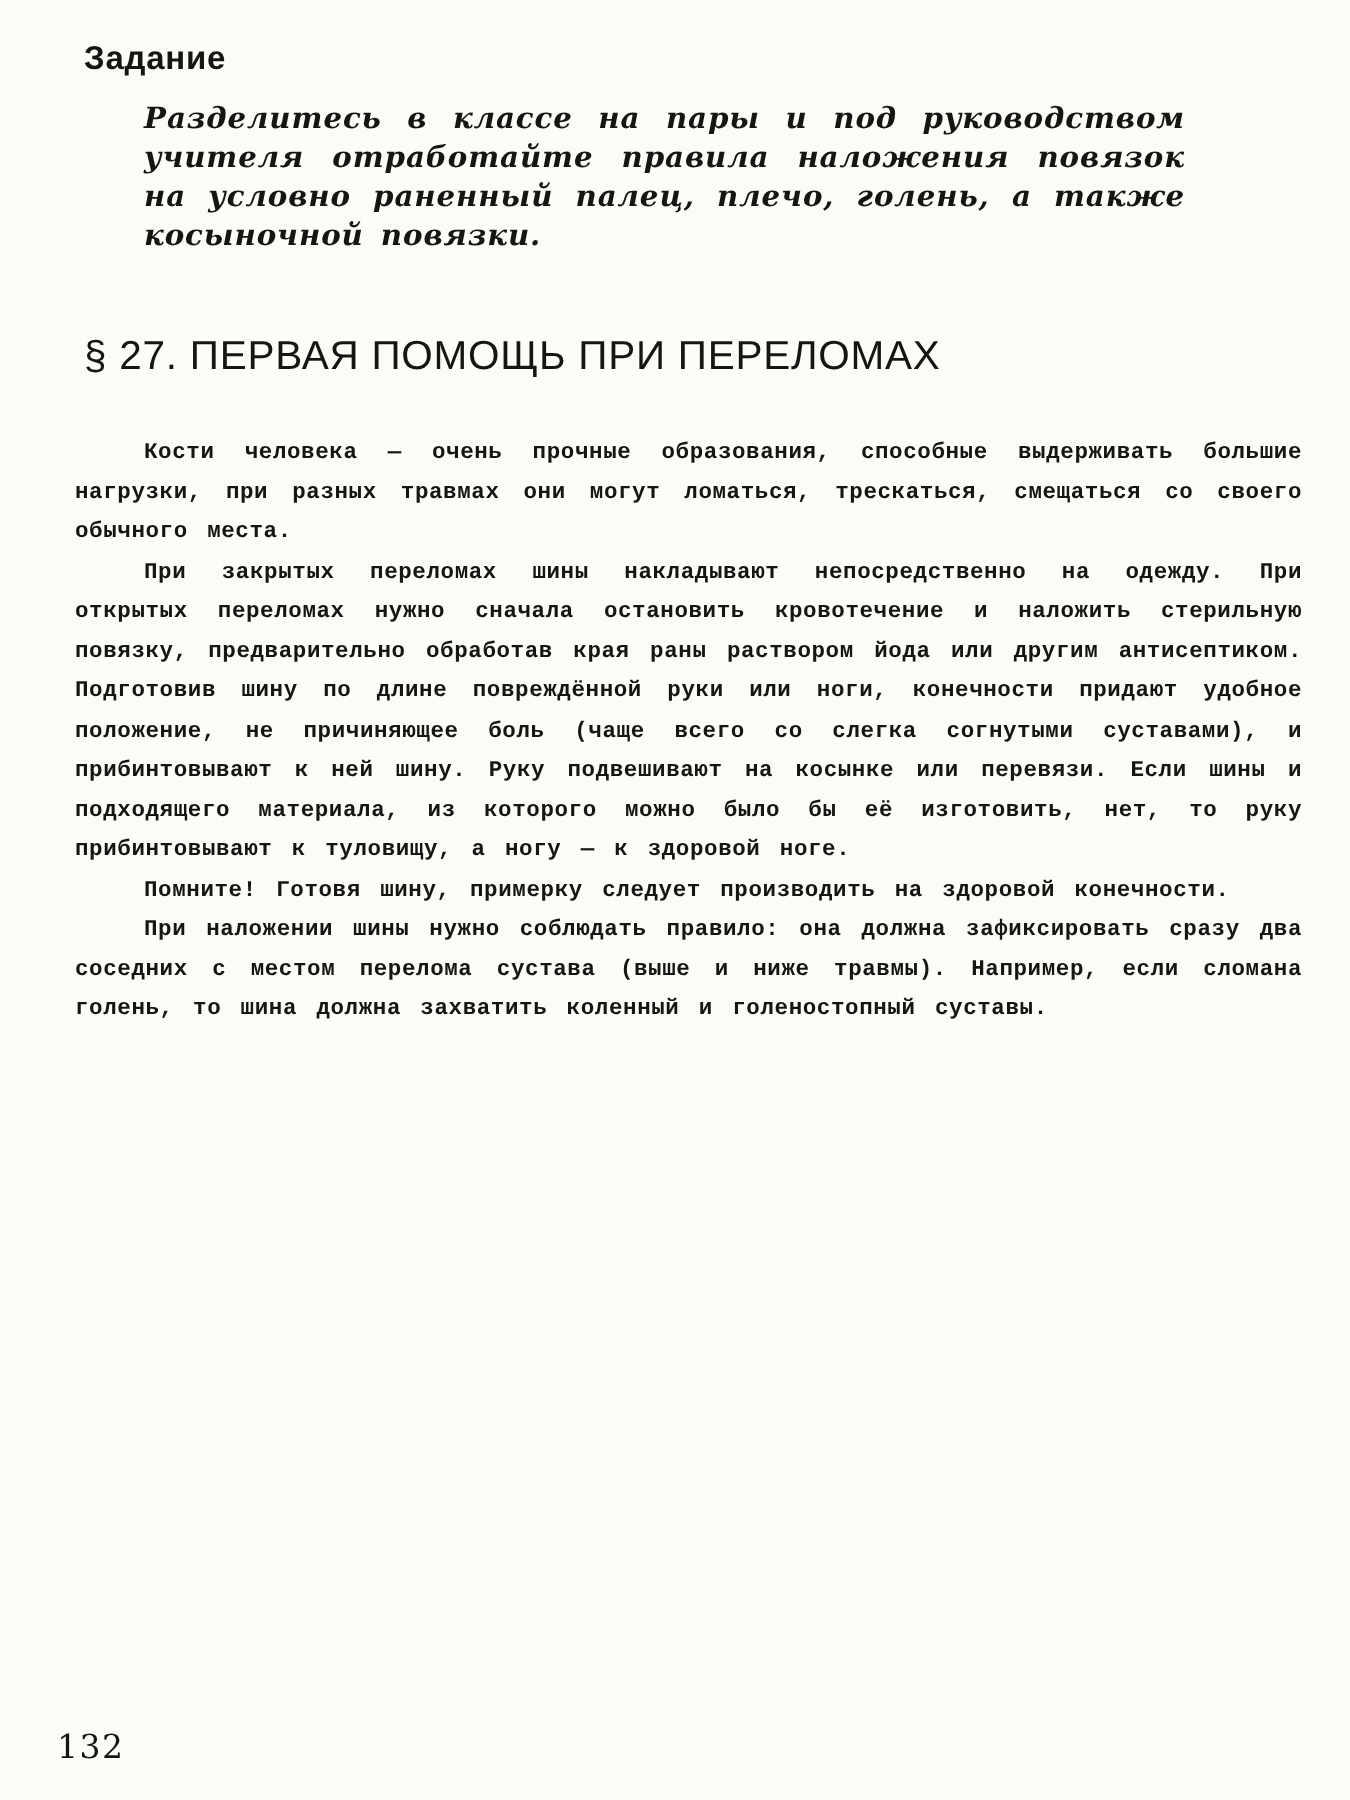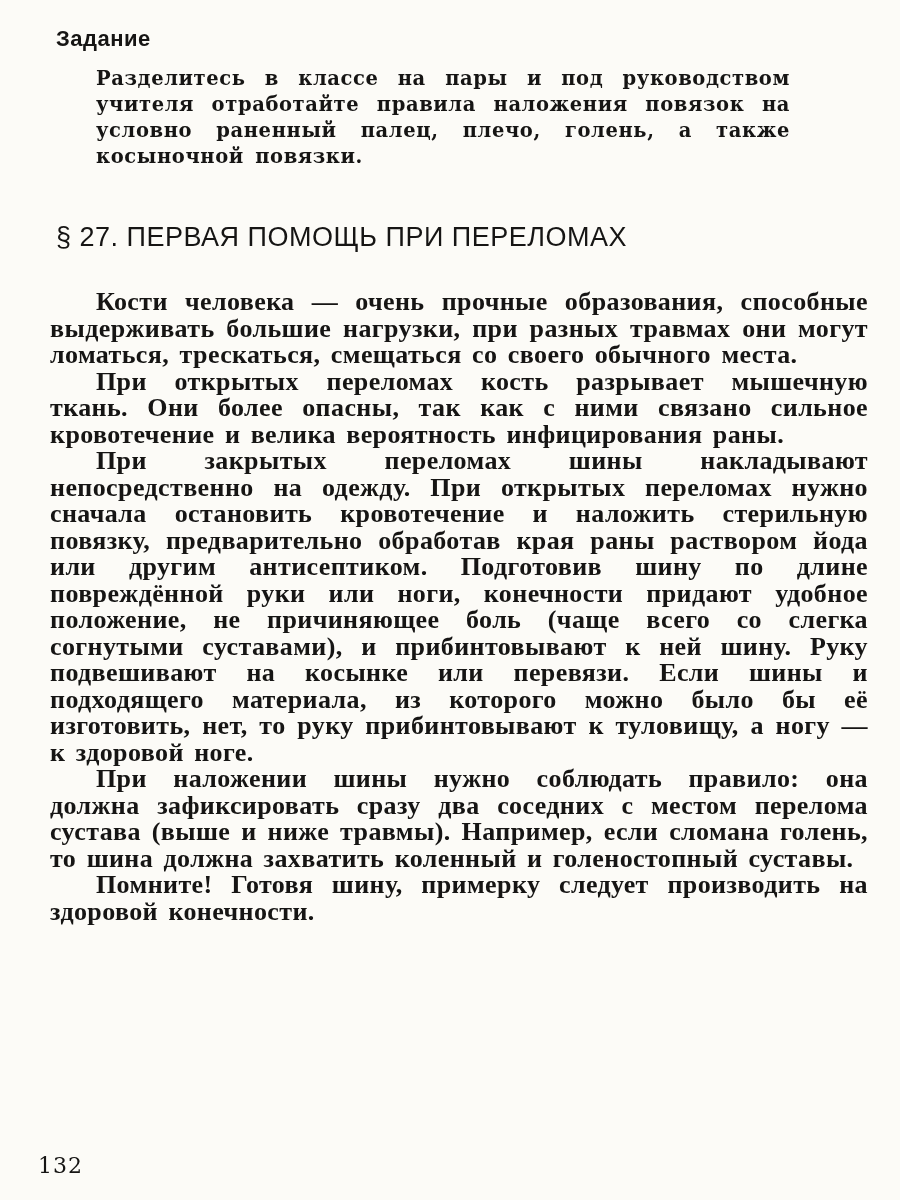--- a/index.html
+++ b/index.html
@@ -27,32 +27,33 @@
   }
   .task-text {
     font-family: "DejaVu Serif", serif;
     font-weight: 700;
     font-size: 19.5px;
     line-height: 26px;
     letter-spacing: 0.6px;
     word-spacing: 4px;
     text-align: justify;
     margin: 0 78px 0 46px;
+    font-style: italic;
   }
   .section-heading {
     font-family: "Liberation Sans", sans-serif;
     font-weight: 400;
     font-size: 27px;
     letter-spacing: 0.5px;
     margin: 52px 0 36px 6px;
   }
   .body-text p {
-    font-family: Liberation Serif, serif;
+    font-family: Liberation Mono, monospace;
     font-weight: 700;
-    font-size: 26px;
+    font-size: 15px;
     line-height: 26.5px;
     letter-spacing: 0.4px;
     word-spacing: 3.5px;
     text-align: justify;
     text-indent: 46px;
     margin: 0;
   }
   .body-text p .note-lead {
     font-weight: 700;
   }
@@ -72,21 +73,20 @@
 <div class="page">
 
   <div class="task-header">Задание</div>
 
   <div class="task-text">Разделитесь в классе на пары и под руководством учителя отработайте правила наложения повязок на условно раненный палец, плечо, голень, а также косыночной повязки.</div>
 
   <h1 class="section-heading">§ 27. ПЕРВАЯ ПОМОЩЬ ПРИ ПЕРЕЛОМАХ</h1>
 
   <div class="body-text">
     <p>Кости человека — очень прочные образования, способные выдерживать большие нагрузки, при разных травмах они могут ломаться, трескаться, смещаться со своего обычного места.</p>
-    <p>При открытых переломах кость разрывает мышечную ткань. Они более опасны, так как с ними связано сильное кровотечение и велика вероятность инфицирования раны.</p>
     <p>При закрытых переломах шины накладывают непосредственно на одежду. При открытых переломах нужно сначала остановить кровотечение и наложить стерильную повязку, предварительно обработав края раны раствором йода или другим антисептиком. Подготовив шину по длине повреждённой руки или ноги, конечности придают удобное положение, не причиняющее боль (чаще всего со слегка согнутыми суставами), и прибинтовывают к ней шину. Руку подвешивают на косынке или перевязи. Если шины и подходящего материала, из которого можно было бы её изготовить, нет, то руку прибинтовывают к туловищу, а ногу — к здоровой ноге.</p>
+    <p><span class="note-lead">Помните!</span> <span>Готовя шину, примерку следует производить на здоровой конечности.</span></p>
     <p>При наложении шины нужно соблюдать правило: она должна зафиксировать сразу два соседних с местом перелома сустава (выше и ниже травмы). Например, если сломана голень, то шина должна захватить коленный и голеностопный суставы.</p>
-    <p><span class="note-lead">Помните!</span> <span>Готовя шину, примерку следует производить на здоровой конечности.</span></p>
   </div>
 
   <div class="page-number">132</div>
 
 </div>
 
 </body></html>

